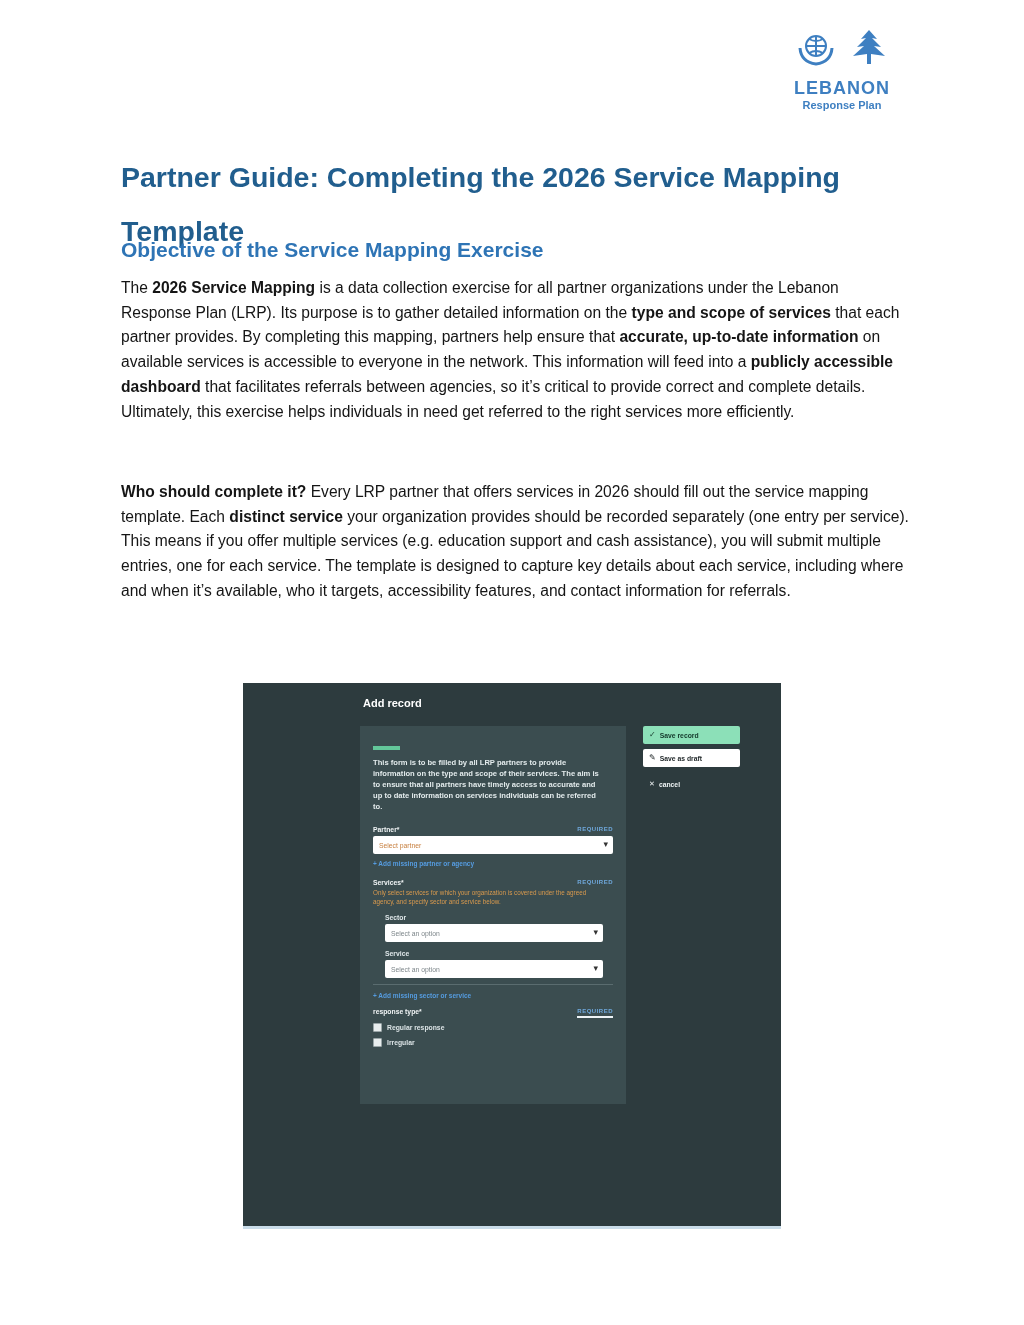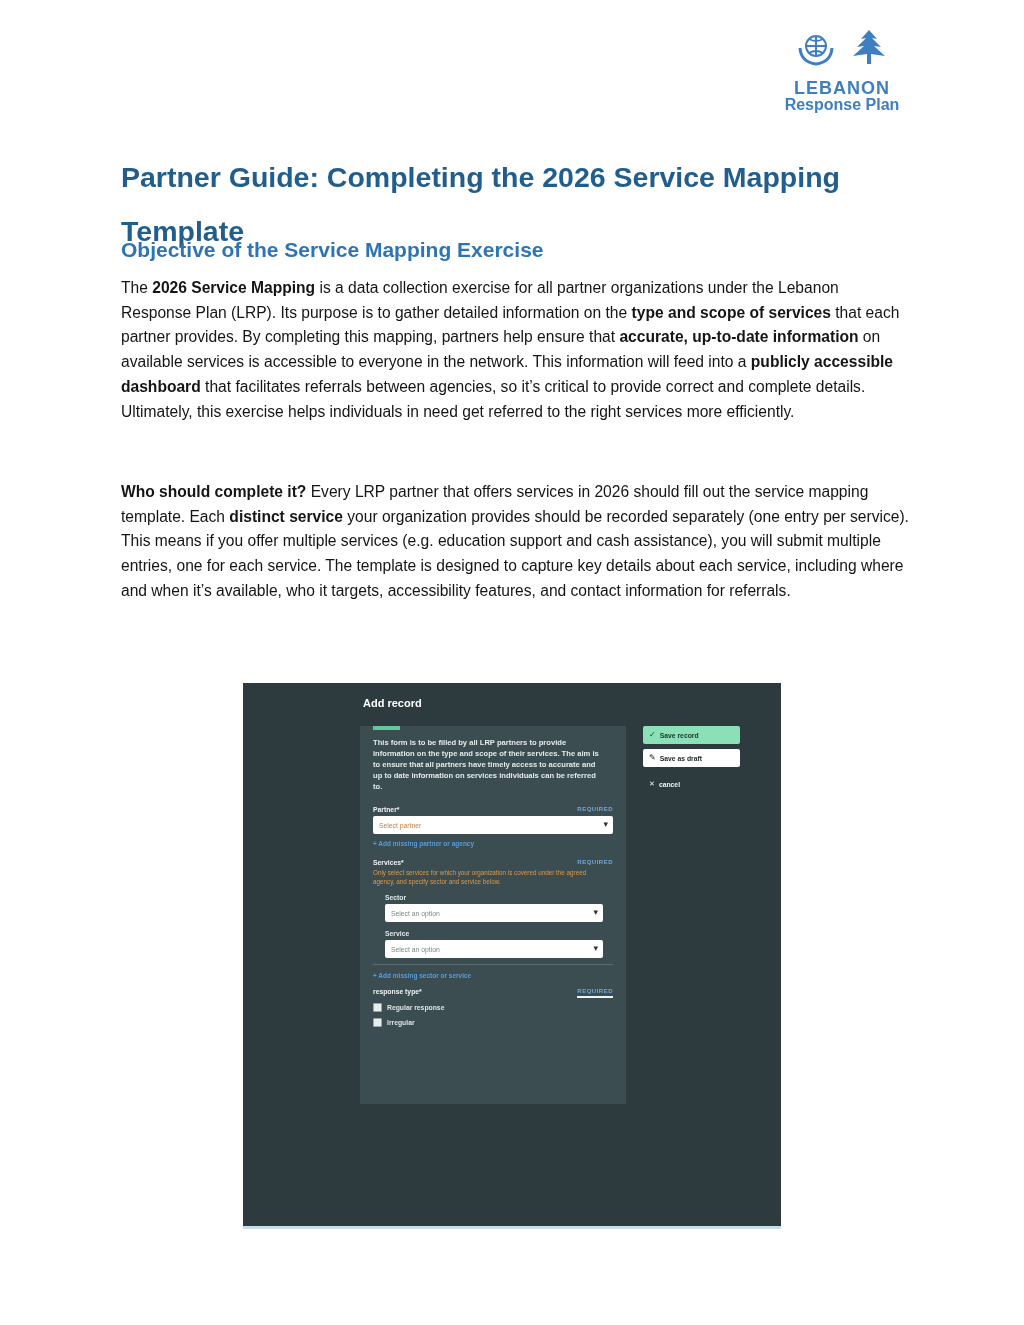--- a/index.html
+++ b/index.html
@@ -5,21 +5,21 @@
   html,body{margin:0;padding:0;background:#e9e9e9;}
   .page{
     position:relative;width:1024px;height:1325px;background:#ffffff;
     margin:0 auto;overflow:hidden;
     font-family:"Liberation Sans",sans-serif;color:#111;
   }
   
   .logo{position:absolute;left:778px;top:26px;width:128px;text-align:center;color:#3e7fc1;}
   .logo-icons{display:flex;justify-content:center;align-items:flex-end;gap:8px;height:52px;}
   .logo-line1{font-size:18px;font-weight:700;letter-spacing:1px;line-height:20px;}
-  .logo-line2{font-size:16px;font-weight:700;line-height:14px;}
+  .logo-line2{font-size:11px;font-weight:700;line-height:14px;}
   
   .doc-title{position:absolute;left:121px;top:150px;width:786px;
     font-size:28.5px;line-height:54px;font-weight:600;color:#215e8e;}
   .doc-heading{position:absolute;left:121px;top:238px;width:700px;
     font-size:21px;font-weight:600;color:#2e74b5;}
   .para{position:absolute;left:121px;width:788px;font-size:15.6px;line-height:24.7px;color:#151515;}
   .para-1{top:276px;}
   .para-2{top:480px;}
   .b{font-weight:700}.i{}
   
@@ -30,21 +30,21 @@
   
   .ss-side{position:absolute;left:15px;top:40px;width:80px;color:#fff;}
   .ss-side-head{font-size:7.5px;font-weight:700;margin-bottom:9px;}
   .ss-side-link{font-size:6.5px;color:#b9c6c8;margin-bottom:24px;white-space:nowrap;overflow:hidden;text-overflow:ellipsis;}
   .ss-side-jump{font-size:7px;color:#d7dfe1;margin-bottom:8px;}
   .ss-side-item{font-size:6.5px;font-weight:700;color:#eef3f4;white-space:nowrap;overflow:hidden;text-overflow:ellipsis;
       border-bottom:1px solid #7e8d90;padding-bottom:12px;}
   .ss-radio{display:inline-block;width:5px;height:5px;border:1px solid #cfd8da;border-radius:50%;margin-right:3px;vertical-align:middle;}
   
   .ss-main{position:absolute;left:117px;top:43px;width:266px;height:378px;
-      background:#3b4d50;padding:0 13px;box-sizing:border-box;overflow:hidden;}
+      background:#3b4d50;padding:20px 13px;box-sizing:border-box;overflow:hidden;}
   .ss-accent{width:27px;height:4px;background:#63c79a;margin-bottom:7px;}
   .ss-intro{font-size:7.6px;line-height:11px;font-weight:600;color:#e3ebec;width:232px;margin-bottom:14px;}
   .ss-field-row{display:flex;justify-content:space-between;align-items:flex-start;margin-bottom:3px;}
   .ss-label{font-size:6.8px;font-weight:700;color:#f0f4f5;}
   .req{font-size:6px;font-weight:700;color:#6fa8dc;letter-spacing:.5px;}
   .req-underlined{border-bottom:2px solid #eef4f7;padding-bottom:2px;}
   .ss-select{position:relative;background:#ffffff;border-radius:2px;height:18px;display:flex;align-items:center;
       padding:0 6px;box-sizing:border-box;margin-bottom:6px;}
   .ss-select .val{font-size:6.8px;color:#c77f3e;}
   .ss-select .val.gray{color:#7d868a;}

